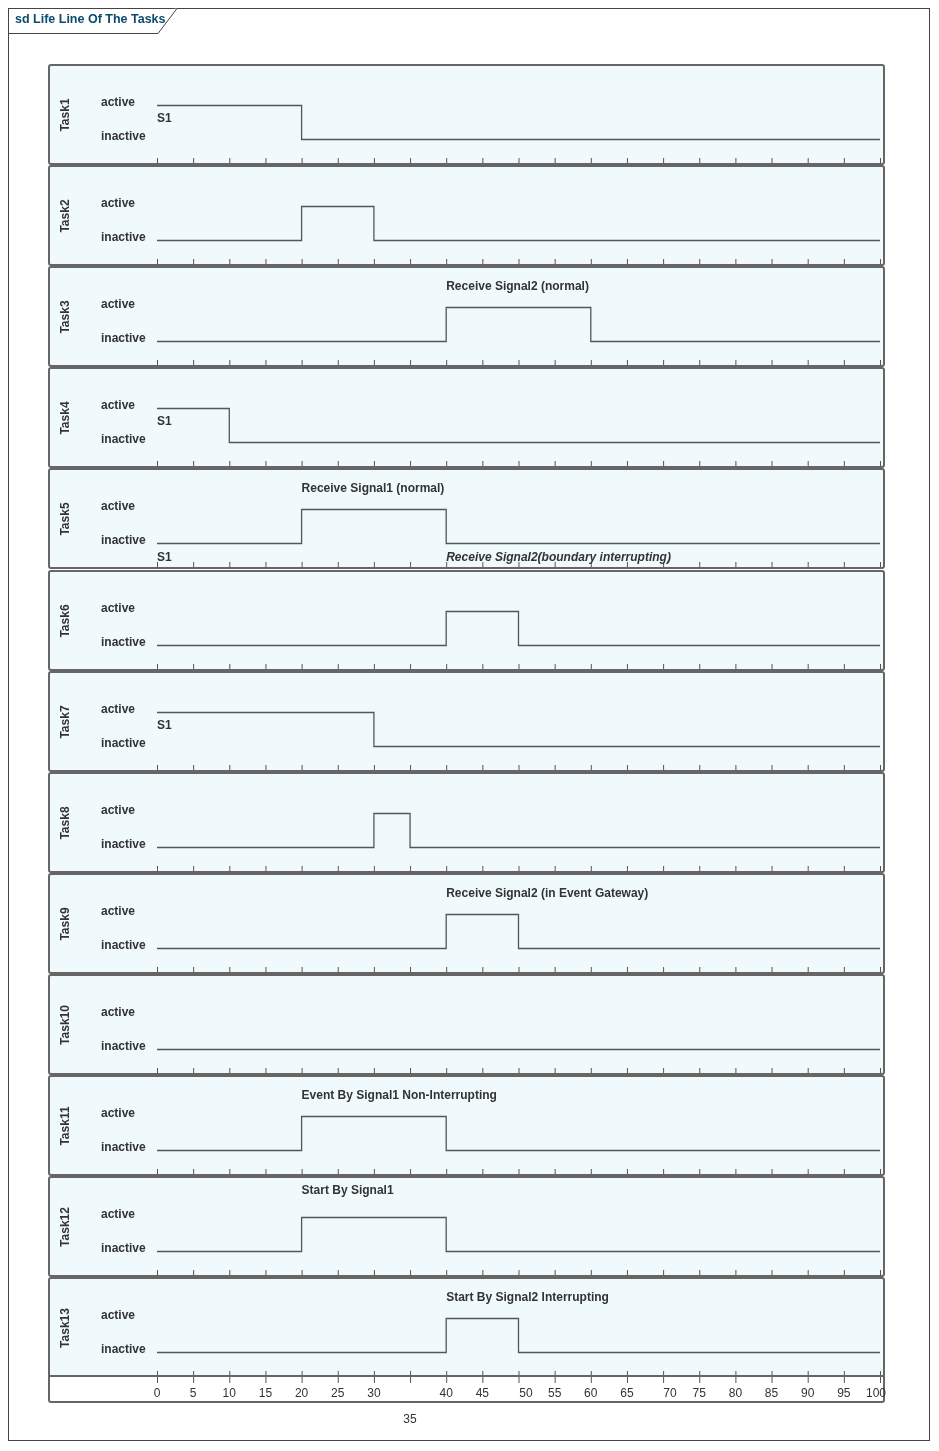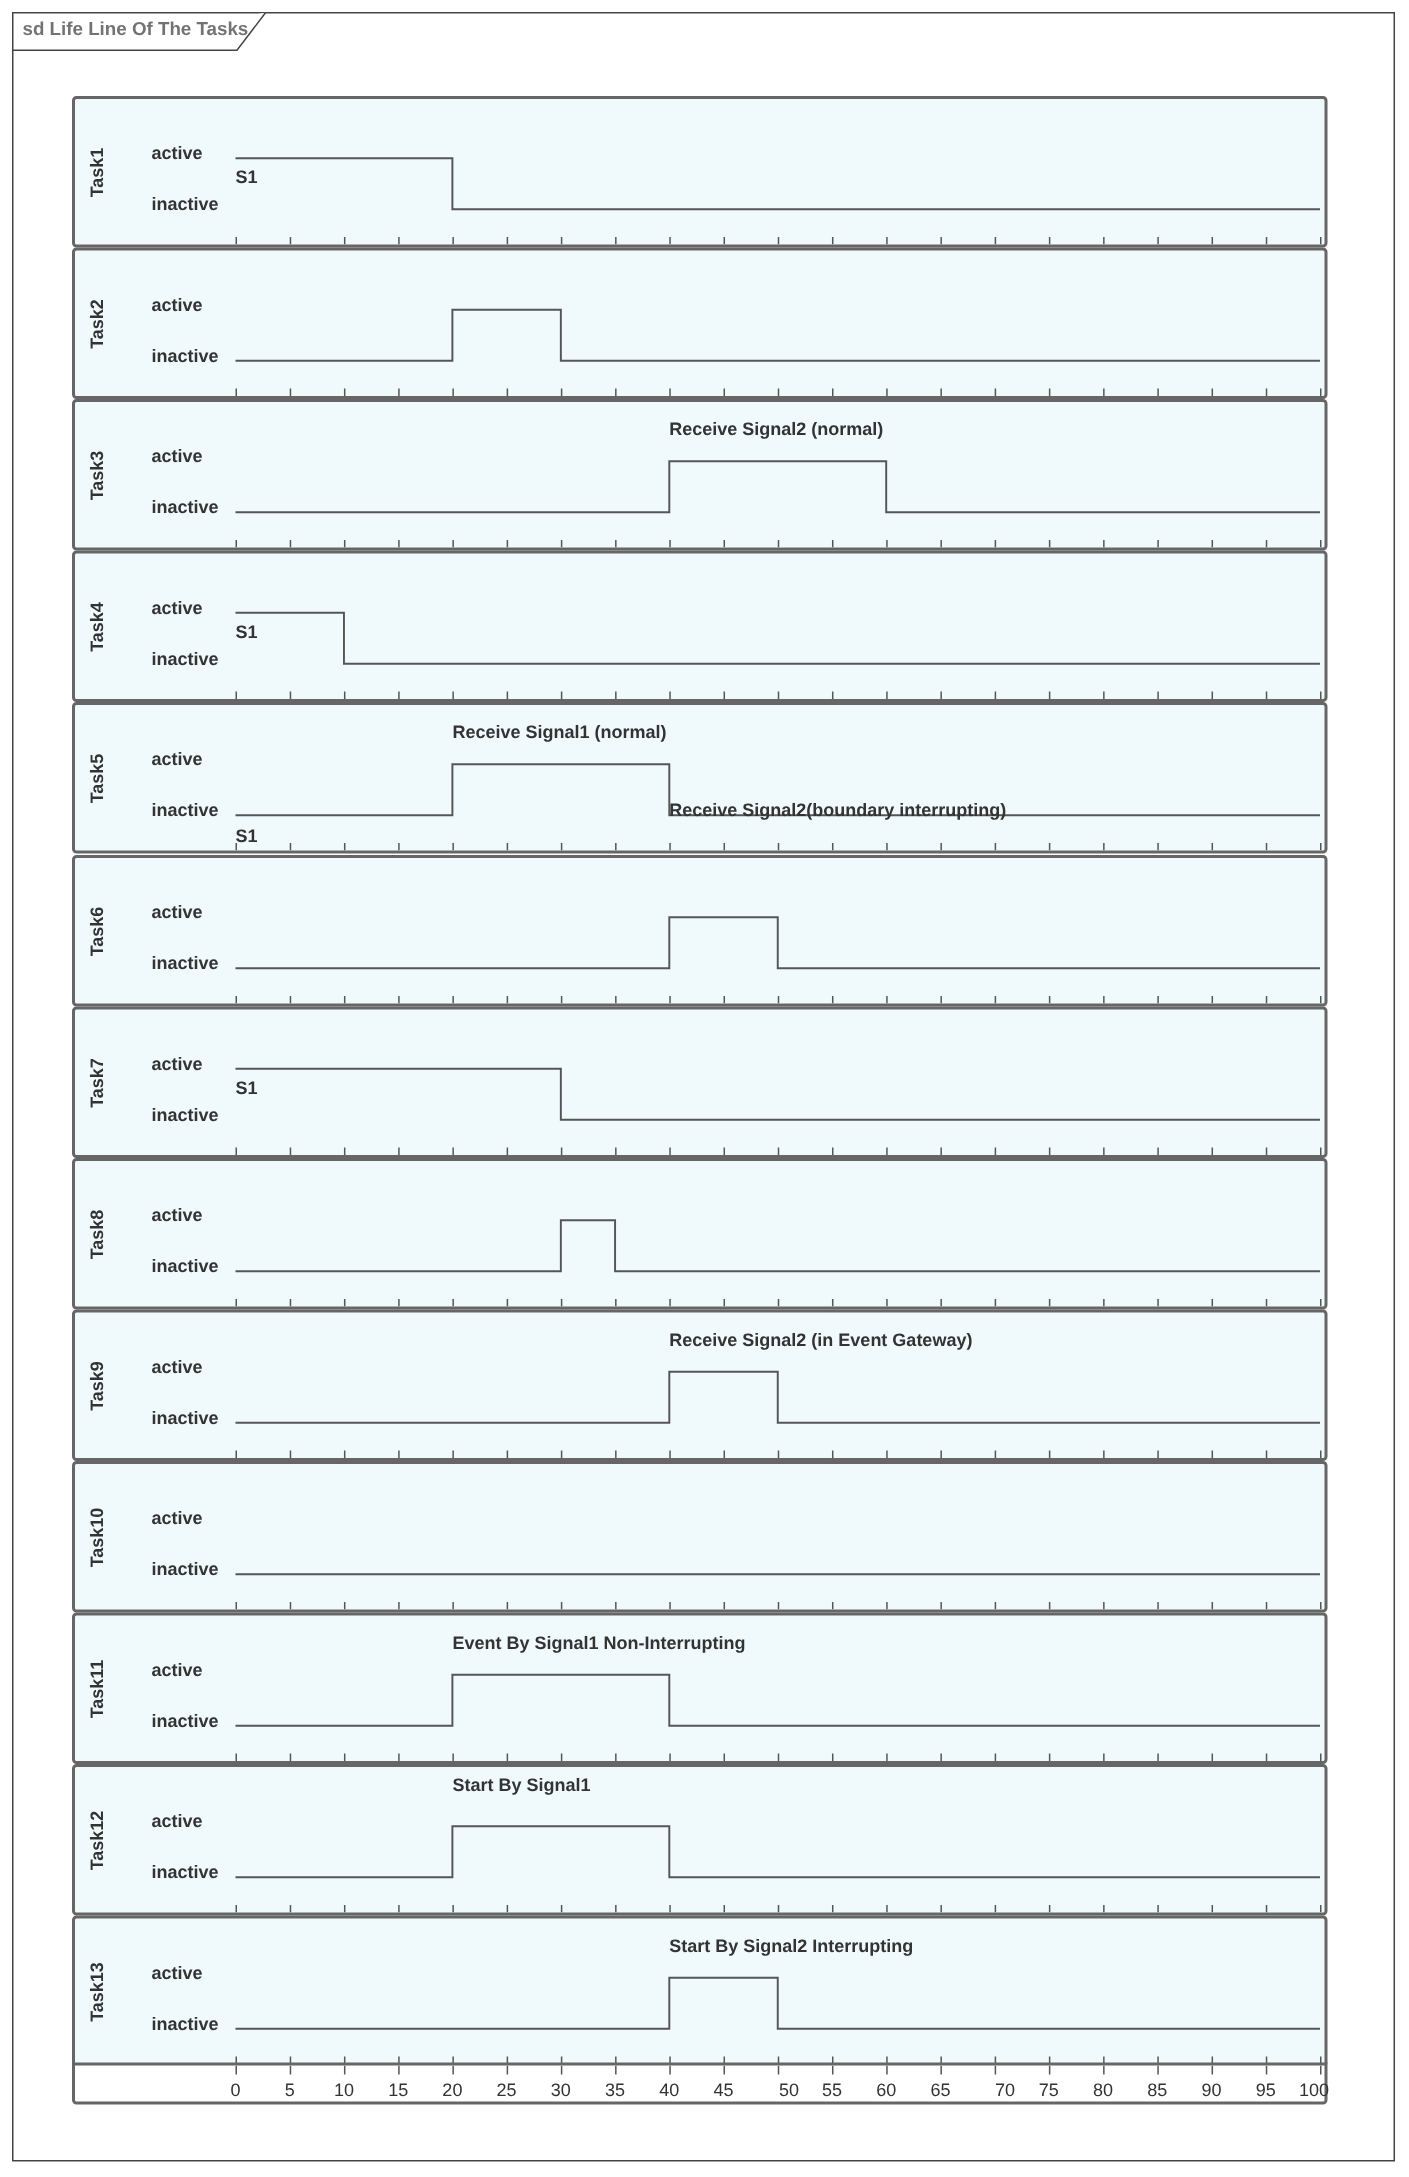--- a/index.html
+++ b/index.html
@@ -1,20 +1,20 @@
 <!DOCTYPE html>
 <html><head>
 <meta charset="utf-8">
 <style>
   html,body{margin:0;padding:0;background:#fff;}
   body{width:939px;height:1451px;position:relative;font-family:"Liberation Sans",sans-serif;color:#333;overflow:hidden;}
   .frame{position:absolute;left:8px;top:8px;width:922px;height:1433px;border:1px solid #444;box-sizing:border-box;}
   .frame-tab{position:absolute;left:8px;top:8px;height:25px;}
   .frame-tab svg{position:absolute;left:0;top:0;}
-  .frame-title{position:absolute;left:7px;top:4px;font-size:12.5px;font-weight:bold;color:#737373;white-space:nowrap;}
+  .frame-title{position:absolute;left:7px;top:4px;font-size:12.5px;font-weight:bold;color:#0c4a6e;white-space:nowrap;}
   .lane{position:absolute;left:48px;width:837px;height:101px;background:#f0fafc;border:2px solid #666;box-sizing:border-box;border-radius:3px;}
   .lane-name{position:absolute;left:2px;top:0;width:26px;height:97px;display:flex;align-items:center;justify-content:center;}
   .lane-name span{transform:rotate(-90deg);font-size:12px;font-weight:bold;white-space:nowrap;color:#333;}
   .state{position:absolute;left:51px;font-size:12px;font-weight:bold;color:#333;white-space:nowrap;}
   .lane svg.wave{position:absolute;left:0;top:0;}
   .note{position:absolute;font-size:12px;font-weight:bold;color:#333;white-space:nowrap;}
   .axis{position:absolute;left:48px;top:1375px;width:837px;height:28px;border:2px solid #666;box-sizing:border-box;border-radius:0 0 3px 3px;background:#fff;}
   .axis-label{position:absolute;top:1386px;font-size:12px;color:#333;transform:translateX(-50%);}
 </style>
 </head>
@@ -181,21 +181,21 @@
         <line x1="613.6" x2="613.6" y1="92" y2="97" stroke="#555" stroke-width="1"></line>
         <line x1="649.75" x2="649.75" y1="92" y2="97" stroke="#555" stroke-width="1"></line>
         <line x1="685.9" x2="685.9" y1="92" y2="97" stroke="#555" stroke-width="1"></line>
         <line x1="722.05" x2="722.05" y1="92" y2="97" stroke="#555" stroke-width="1"></line>
         <line x1="758.2" x2="758.2" y1="92" y2="97" stroke="#555" stroke-width="1"></line>
         <line x1="794.35" x2="794.35" y1="92" y2="97" stroke="#555" stroke-width="1"></line>
         <line x1="830.5" x2="830.5" y1="92" y2="97" stroke="#555" stroke-width="1"></line>
       </svg>
       <div class="note" style="left: 251.6px; top: 11px;">Receive Signal1 (normal)</div>
       <div class="note" style="left: 107px; top: 80px;">S1</div>
-      <div class="note" style="left: 396.2px; top: 63px;">Receive Signal2(boundary interrupting)</div>
+      <div class="note" style="left: 396.2px; top: 80px; font-style: italic;">Receive Signal2(boundary interrupting)</div>
     </div>
     <div class="lane" style="top: 570px;">
       <div class="lane-name">
         <span>Task6</span>
       </div>
       <div class="state" style="top: 29px;">active</div>
       <div class="state" style="top: 63px;">inactive</div>
       <svg class="wave" width="835" height="97">
         <path d="M107 73.5 L396.2 73.5 L396.2 39.5 L468.5 39.5 L468.5 73.5 L830 73.5 " fill="none" stroke="#555555" stroke-width="1.3"></path>
         <line x1="107.5" x2="107.5" y1="92" y2="97" stroke="#555" stroke-width="1"></line>
@@ -470,21 +470,21 @@
     </svg>
   </div>
 <div id="axis-labels">
     <div class="axis-label" style="left: 157px;">0</div>
     <div class="axis-label" style="left: 193.15px;">5</div>
     <div class="axis-label" style="left: 229.3px;">10</div>
     <div class="axis-label" style="left: 265.45px;">15</div>
     <div class="axis-label" style="left: 301.6px;">20</div>
     <div class="axis-label" style="left: 337.75px;">25</div>
     <div class="axis-label" style="left: 373.9px;">30</div>
-    <div class="axis-label" style="left: 410.05px;">35</div>
+    <div class="axis-label" style="left: 410.05px; margin-top: 26px;">35</div>
     <div class="axis-label" style="left: 446.2px;">40</div>
     <div class="axis-label" style="left: 482.35px;">45</div>
     <div class="axis-label" style="left: 526px;">50</div>
     <div class="axis-label" style="left: 554.65px;">55</div>
     <div class="axis-label" style="left: 590.8px;">60</div>
     <div class="axis-label" style="left: 626.95px;">65</div>
     <div class="axis-label" style="left: 670px;">70</div>
     <div class="axis-label" style="left: 699.25px;">75</div>
     <div class="axis-label" style="left: 735.4px;">80</div>
     <div class="axis-label" style="left: 771.55px;">85</div>

